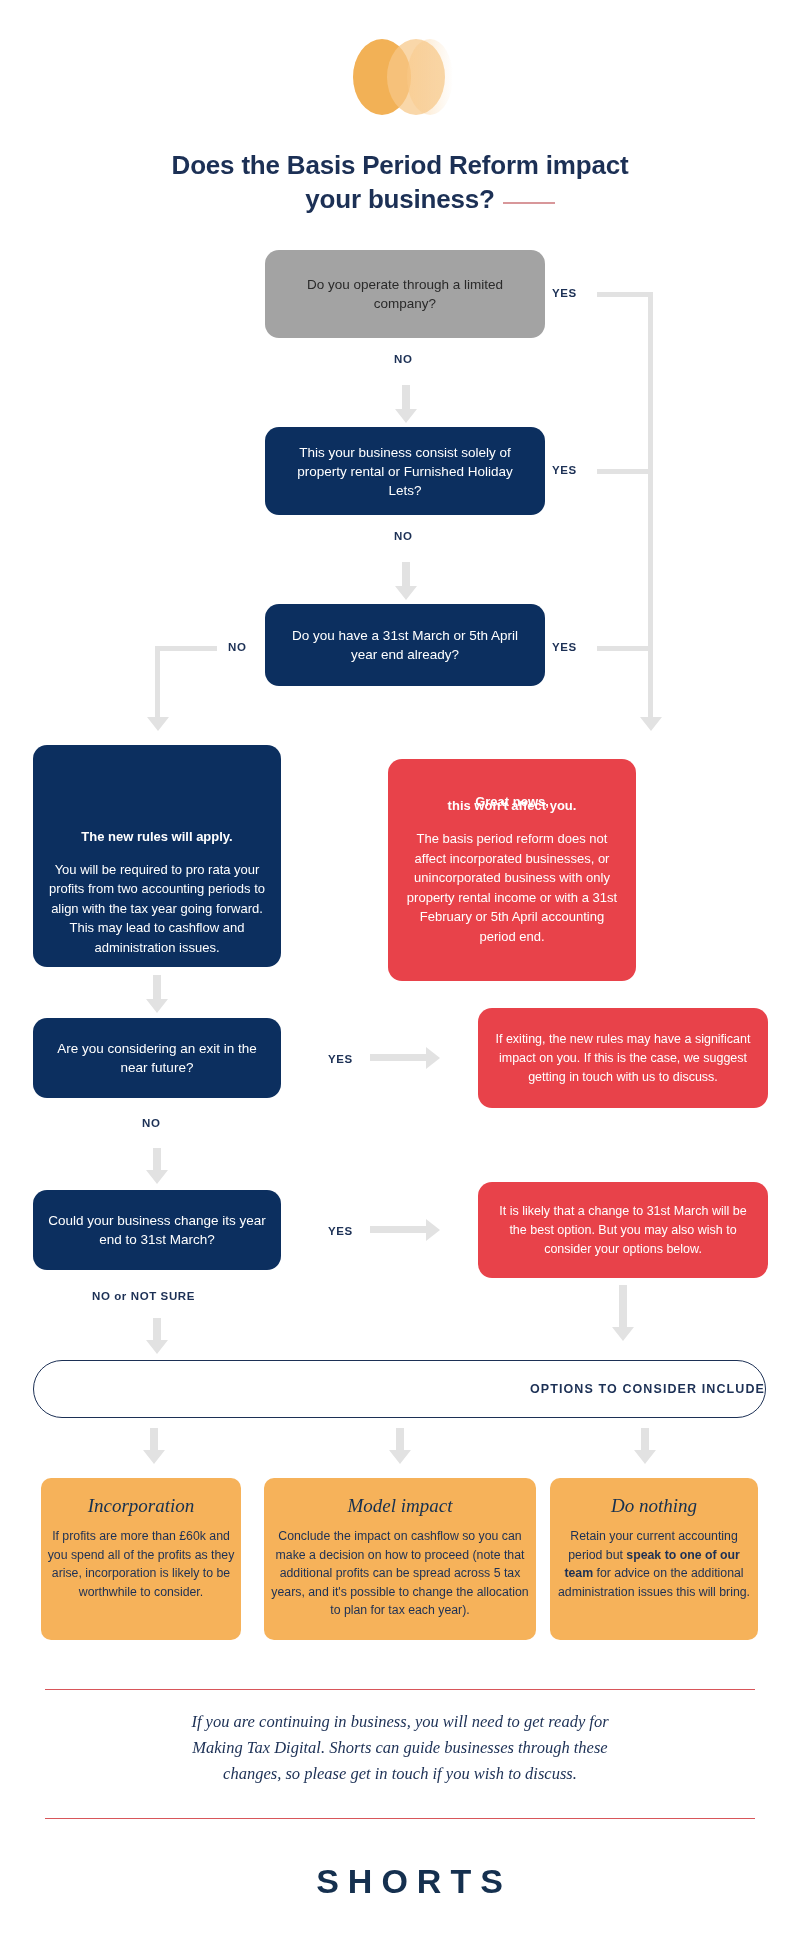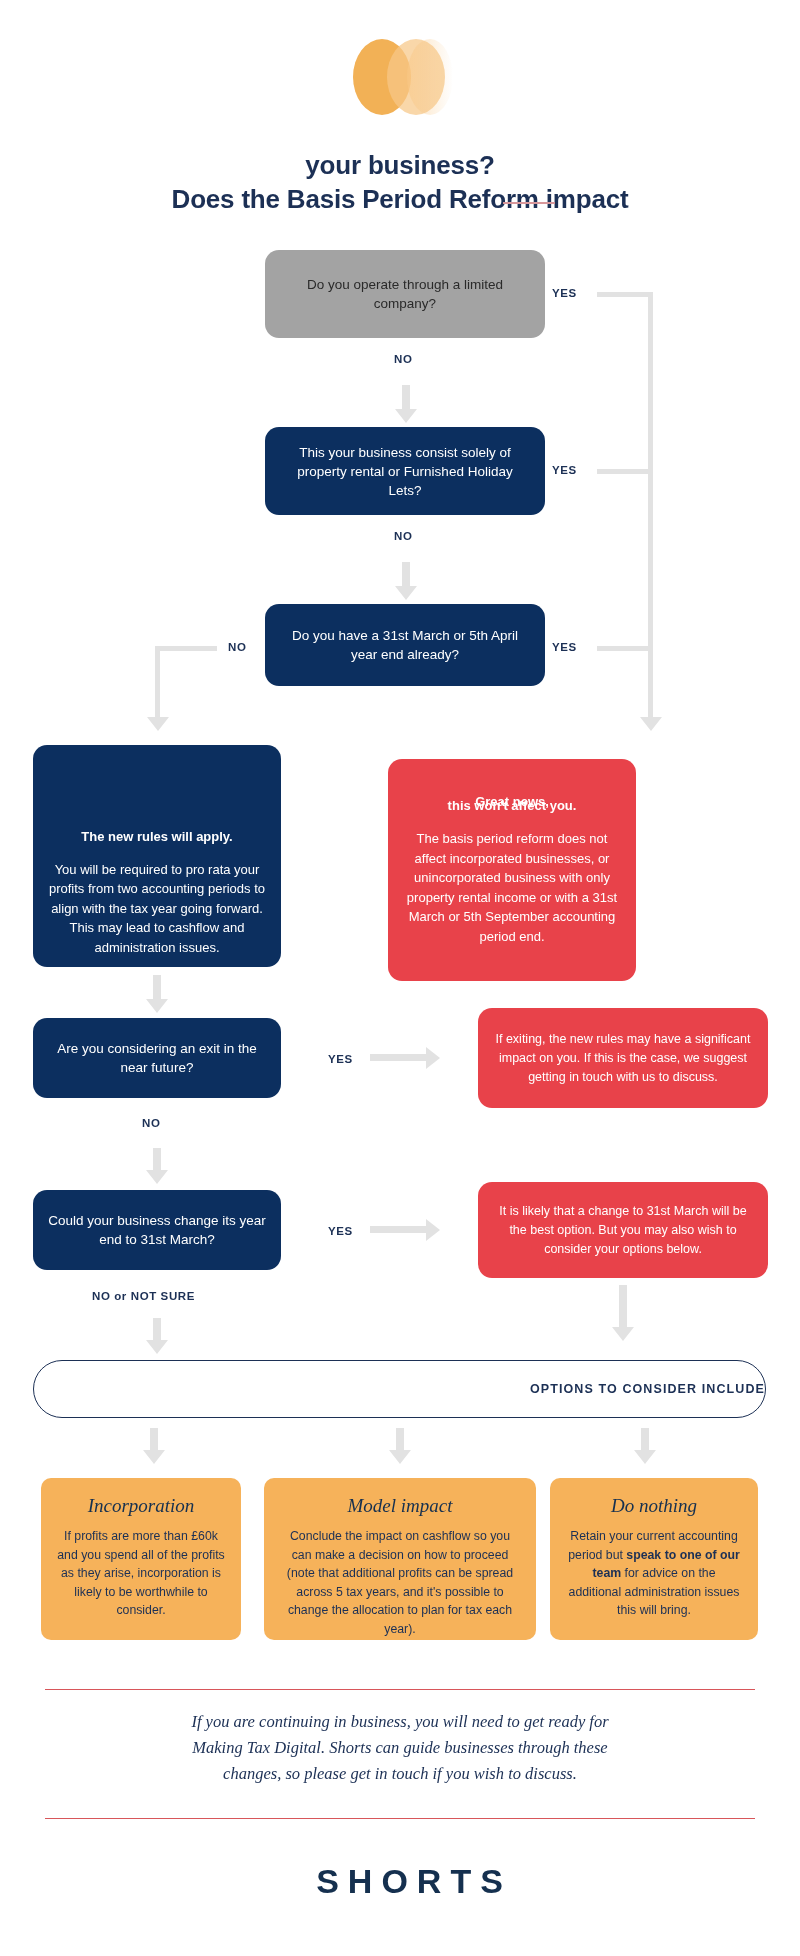--- a/index.html
+++ b/index.html
@@ -163,21 +163,21 @@
   }
 
   
   .opt-card {
     position: absolute;
     top: 1478px;
     width: 200px;
     height: 162px;
     background: #f6b25a;
     border-radius: 10px;
-    padding: 16px 16px 14px;
+    padding: 16px 4px 14px;
     text-align: center;
     color: #1c3055;
   }
   .opt-title {
     display: block;
     font-family: "Liberation Serif", serif;
     font-style: italic;
     font-size: 19px;
     line-height: 24px;
     margin-bottom: 9px;
@@ -229,22 +229,22 @@
 
 <div class="page">
 
   <div class="logo-mark">
     <div class="blob blob-left"></div>
     <div class="blob blob-right"></div>
     <div class="blob blob-fade"></div>
   </div>
 
   <div class="title">
+    <div>Does the Basis Period Reform impact</div>
     <div>your business?</div>
-    <div>Does the Basis Period Reform impact</div>
   </div>
   <div class="title-rule"></div>
 
   <div class="node node-amber" style="left:265px; top:250px; width:280px; height:88px;">
     <span class="node-text q-text">Do you operate through a limited company?</span>
   </div>
 
   <div class="edge-label" style="left:552px; top:287px;">YES</div>
   <div class="conn" style="left:597px; top:292px; width:56px; height:5px;"></div>
   <div class="conn" style="left:648px; top:292px; width:5px; height:425px;"></div>
@@ -279,21 +279,21 @@
     <div class="node-text" style="padding-top:26px;">
       <span class="res-head">The new rules will apply.</span>
       <span class="res-body">You will be required to pro rata your profits from two accounting periods to align with the tax year going forward. This may lead to cashflow and administration issues.</span>
     </div>
   </div>
 
   <div class="node node-red" style="left:388px; top:745px; width:248px; height:222px; align-items:flex-start;margin-top:14px;">
     <div class="node-text" style="padding-top:24px;">
       <span class="res-head" style="margin-bottom:12px;">Great news,</span>
       <span class="res-head" style="margin-top:-26px; margin-bottom:14px;">this won't affect you.</span>
-      <span class="res-body">The basis period reform does not affect incorporated businesses, or unincorporated business with only property rental income or with a 31st March or 5th September accounting period end.</span>
+      <span class="res-body">The basis period reform does not affect incorporated businesses, or unincorporated business with only property rental income or with a 31st February or 5th April accounting period end.</span>
     </div>
   </div>
 
   <div class="conn" style="left:153px; top:975px; width:8px; height:26px;"></div>
   <div class="arrow-down" style="left:146px; top:999px;"></div>
 
   <div class="node node-navy" style="left:33px; top:1018px; width:248px; height:80px;">
     <span class="node-text q-text">Are you considering an exit in the near future?</span>
   </div>
 

